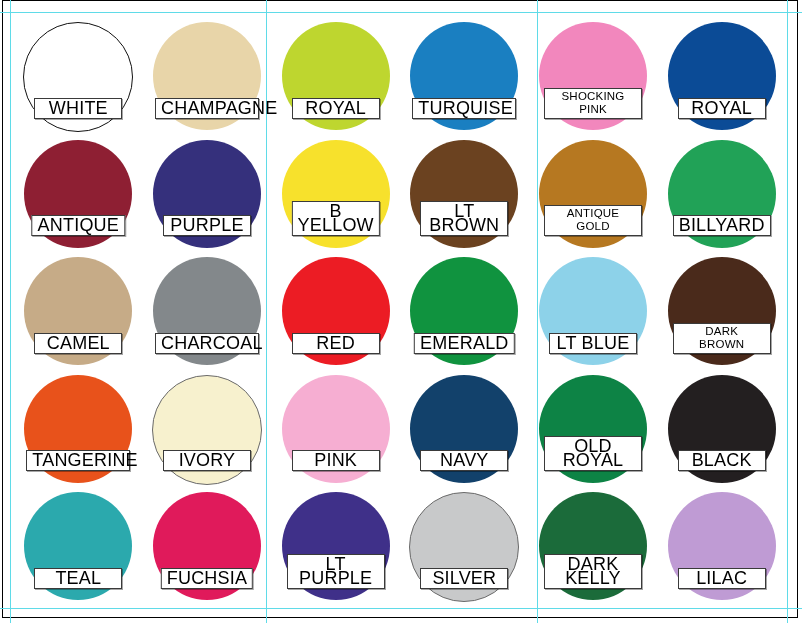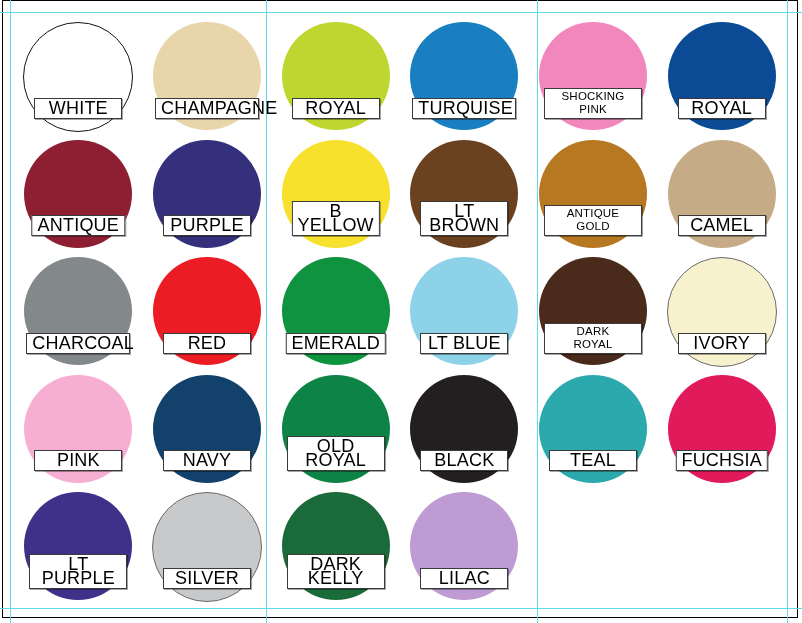--- a/index.html
+++ b/index.html
@@ -174,20 +174,24 @@
       <div class="swatch">
         <div class="disc" style="background: rgb(107, 66, 32);"></div>
         <div class="tag">LT BROWN</div>
       </div>
       <div class="swatch">
         <div class="disc" style="background: rgb(182, 120, 33);"></div>
         <div class="tag two-line wide">ANTIQUE
 GOLD</div>
       </div>
       <div class="swatch">
+        <div class="disc" style="background: rgb(33, 162, 87);"></div>
+        <div class="tag">BILLYARD</div>
+      </div>
+      <div class="swatch">
         <div class="disc" style="background: rgb(198, 171, 135);"></div>
         <div class="tag">CAMEL</div>
       </div>
       <div class="swatch">
         <div class="disc" style="background: rgb(131, 136, 139);"></div>
         <div class="tag">CHARCOAL</div>
       </div>
       <div class="swatch">
         <div class="disc" style="background: rgb(236, 28, 36);"></div>
         <div class="tag">RED</div>
@@ -196,21 +200,25 @@
         <div class="disc" style="background: rgb(16, 147, 63);"></div>
         <div class="tag">EMERALD</div>
       </div>
       <div class="swatch">
         <div class="disc" style="background: rgb(141, 210, 233);"></div>
         <div class="tag">LT BLUE</div>
       </div>
       <div class="swatch">
         <div class="disc" style="background: rgb(74, 42, 27);"></div>
         <div class="tag two-line wide">DARK
-ROYAL</div>
+BROWN</div>
+      </div>
+      <div class="swatch">
+        <div class="disc" style="background: rgb(232, 82, 27);"></div>
+        <div class="tag wide">TANGERINE</div>
       </div>
       <div class="swatch">
         <div class="disc hairline" style="background: rgb(247, 241, 206);"></div>
         <div class="tag">IVORY</div>
       </div>
       <div class="swatch">
         <div class="disc" style="background: rgb(246, 174, 210);"></div>
         <div class="tag">PINK</div>
       </div>
       <div class="swatch">

